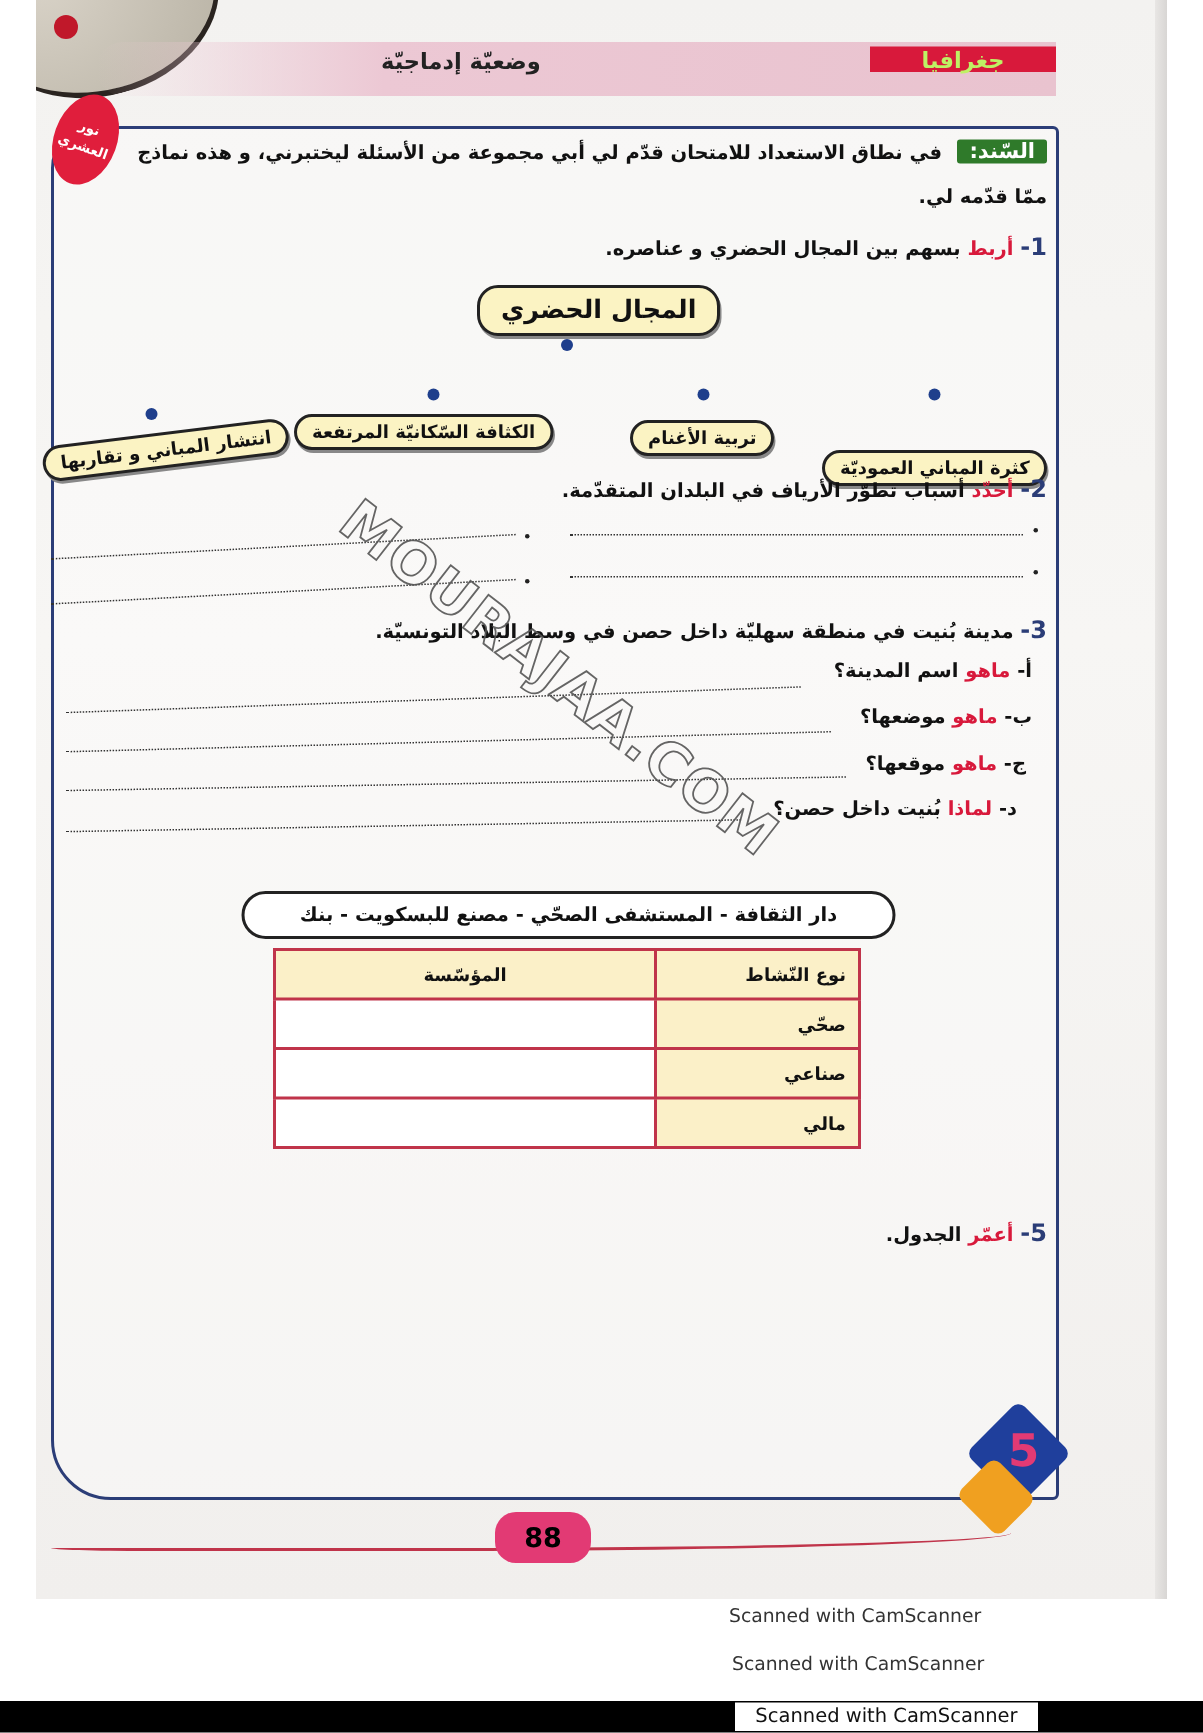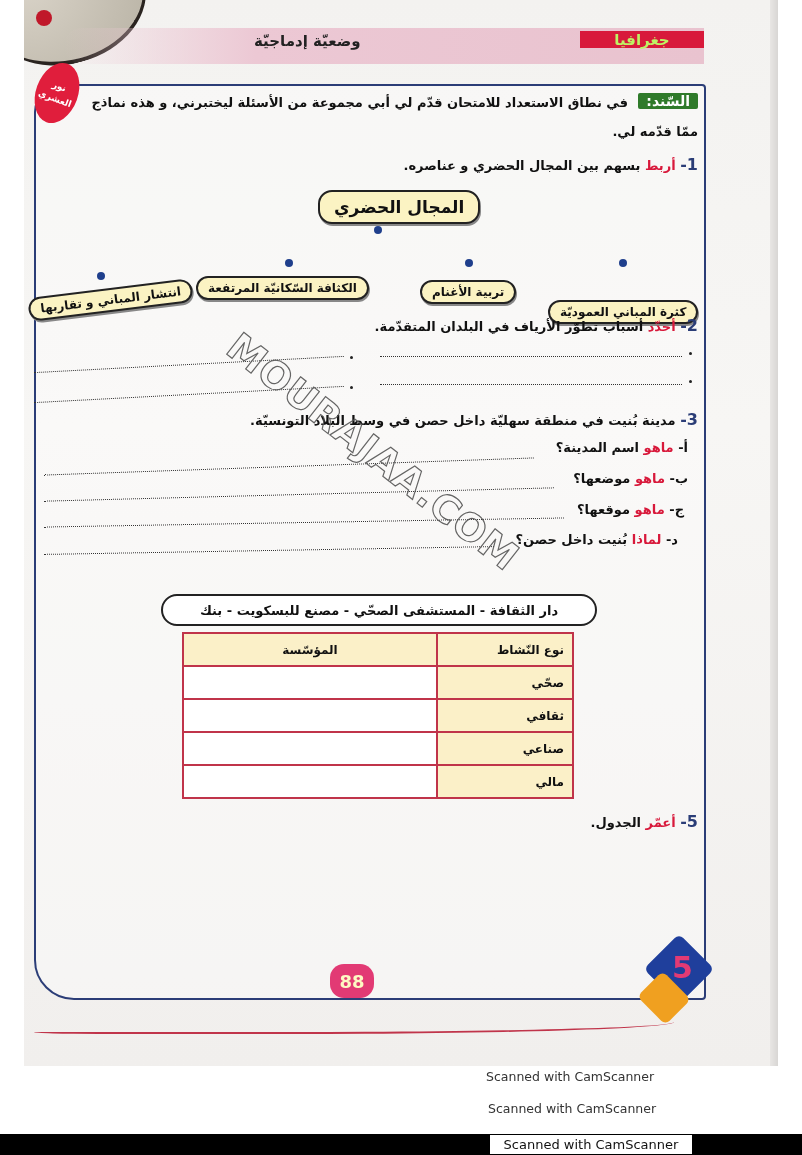--- a/index.html
+++ b/index.html
@@ -80,22 +80,22 @@
     table.t4 td.type { background:#fbf0c8; font-weight:bold; width:118px; text-align:right; }
     table.t4 td.org { background:#fff; }
     .t5 {
       position:absolute; left:10px; top:832px; width:668px; height:164px;
     }
     .bottom-line {
       position:absolute; left:10px; top:1014px; width:640px; height:18px;
       border-bottom:2px solid #c0344a; border-radius:0 0 60% 10%;
     }
     .page-num {
-      position:absolute; left:306px; top:964px; width:44px; height:34px;
-      background:#e23a74; border-radius:14px; color:#fef9c3; font-weight:bold; font-size:18px;
+      position:absolute; left:306px; top:1008px; width:64px; height:34px;
+      background:#e23a74; border-radius:14px; color:#000000; font-weight:bold; font-size:18px;
       display:flex; align-items:center; justify-content:center;
     }
     .level-badge {
       position:absolute; left:630px; top:944px; width:50px; height:50px;
       background:#1f3f9c; transform:rotate(45deg); border-radius:6px;
     }
     .level-num { position:absolute; left:648px; top:950px; color:#e23a74; font-size:30px; font-weight:bold; }
     .level-tag {
       position:absolute; left:620px; top:980px; width:40px; height:36px; background:#f0a020;
       transform:rotate(45deg); border-radius:6px;
@@ -207,24 +207,20 @@
       <tbody>
           <tr>
         <th style="text-align:right;">نوع النّشاط</th>
         <th>المؤسّسة</th>
       </tr>
       <tr>
         <td class="type">صحّي</td>
         <td class="org"></td>
       </tr>
       <tr>
-        <td class="type">ثقافي</td>
-        <td class="org"></td>
-      </tr>
-      <tr>
         <td class="type">صناعي</td>
         <td class="org"></td>
       </tr>
       <tr>
         <td class="type">مالي</td>
         <td class="org"></td>
       </tr>
     </tbody>
       </table>
 

